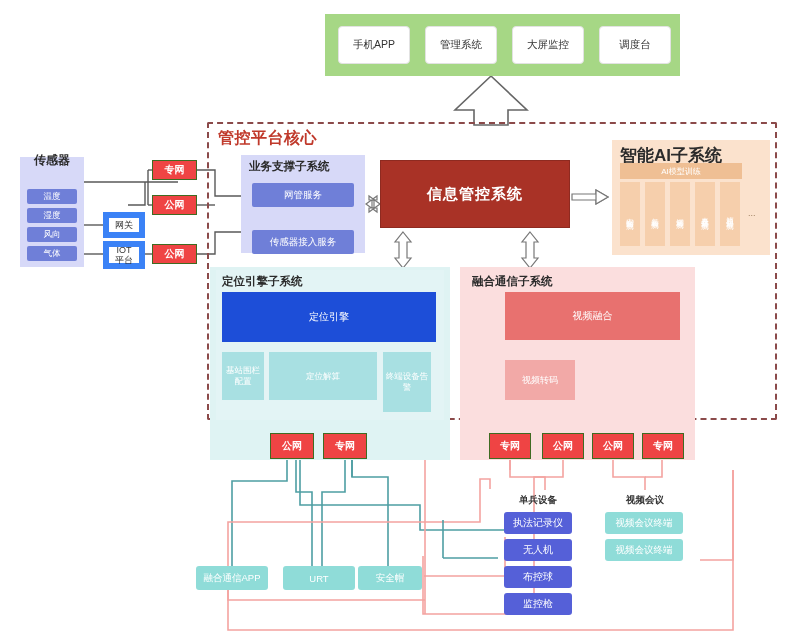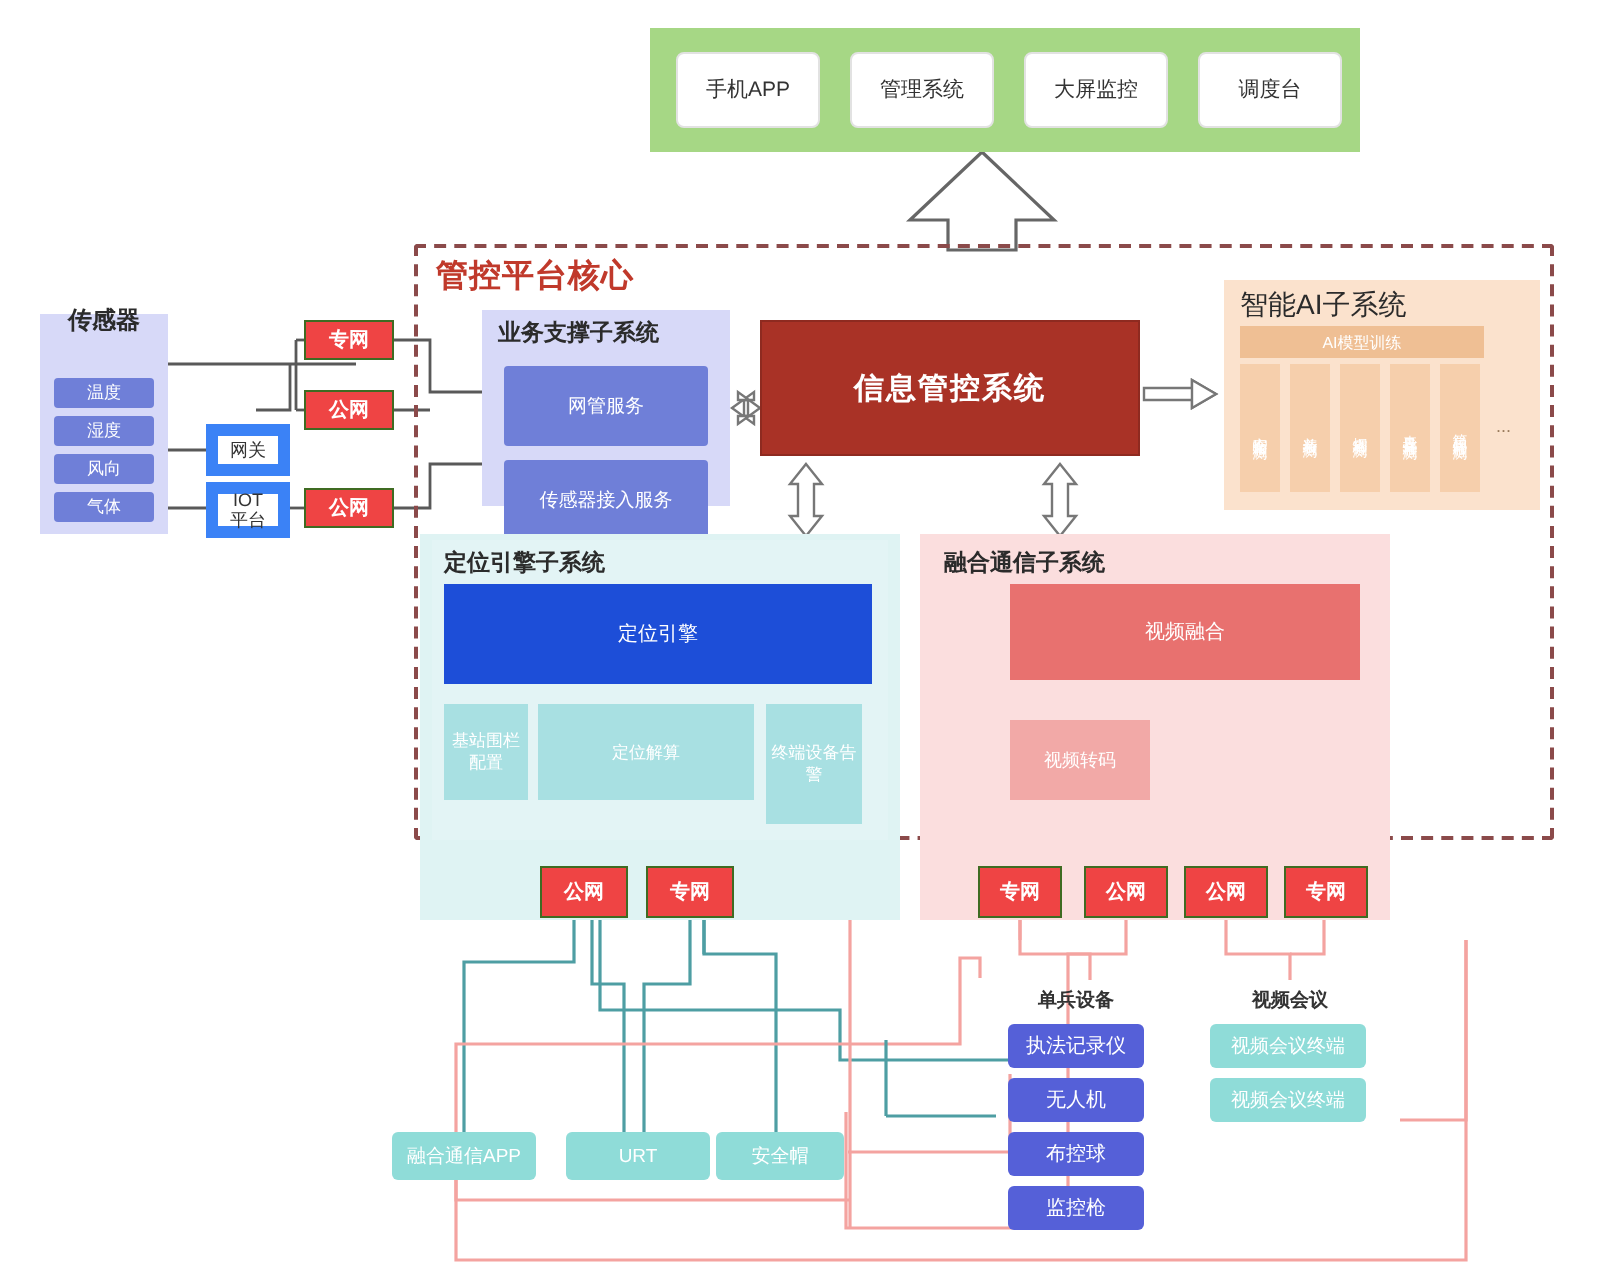--- a/index.html
+++ b/index.html
@@ -14,29 +14,29 @@
   .topbox{background:#ffffff;border:1px solid #e2e2e2;border-radius:4px;height:38px;width:72px;
           font-size:10.5px;color:#333;}
 
   
   #core{left:207px;top:122px;width:570px;height:298px;border:2px dashed #8b4a4a;border-radius:2px;}
   #core-title{left:218px;top:128px;font-size:16px;font-weight:bold;color:#c0392b;letter-spacing:.5px;}
 
   
   #bss{left:241px;top:155px;width:124px;height:98px;background:#d7d9f8;}
   #bss-t{left:249px;top:159px;font-size:11.5px;font-weight:bold;color:#2b2b2b;}
-  .bss-item{left:252px;width:102px;height:40px;background:#6f7fd8;color:#fff;font-size:9.5px;border-radius:2px;text-align:right;}
+  .bss-item{left:252px;width:102px;height:24px;background:#6f7fd8;color:#fff;font-size:9.5px;border-radius:2px;text-align:right;}
 
   
   #central{left:380px;top:160px;width:190px;height:68px;background:#a93226;color:#fff;
            font-size:15px;font-weight:bold;letter-spacing:1px;border:1px solid #8e2a20;}
 
   
   #ai{left:612px;top:140px;width:158px;height:115px;background:#fbe2cd;}
-  #ai-t{left:620px;top:144px;font-size:14px;font-weight:normal;color:#2b2b2b;}
+  #ai-t{left:620px;top:144px;font-size:17px;font-weight:bold;color:#2b2b2b;}
   #ai-train{left:620px;top:163px;width:122px;height:16px;background:#efbf94;color:#fff;font-size:8px;}
   .ai-cell{top:182px;width:20px;height:64px;background:#f6cfac;color:#fff;font-size:7.5px;line-height:9px;}
   #ai-dots{left:748px;top:208px;font-size:9px;color:#9a7b5c;}
 
   
   #sensors{left:20px;top:157px;width:64px;height:110px;background:#d7d9f8;}
   #sensors-t{left:20px;top:152px;width:64px;font-size:12px;font-weight:bold;color:#2b2b2b;}
   .sensor-item{left:27px;width:50px;height:15px;background:#6f7fd8;color:#fff;font-size:8.5px;border-radius:2px;}
   #sensor-dots{left:27px;top:248px;width:50px;font-size:8px;color:#6f7fd8;}
 

